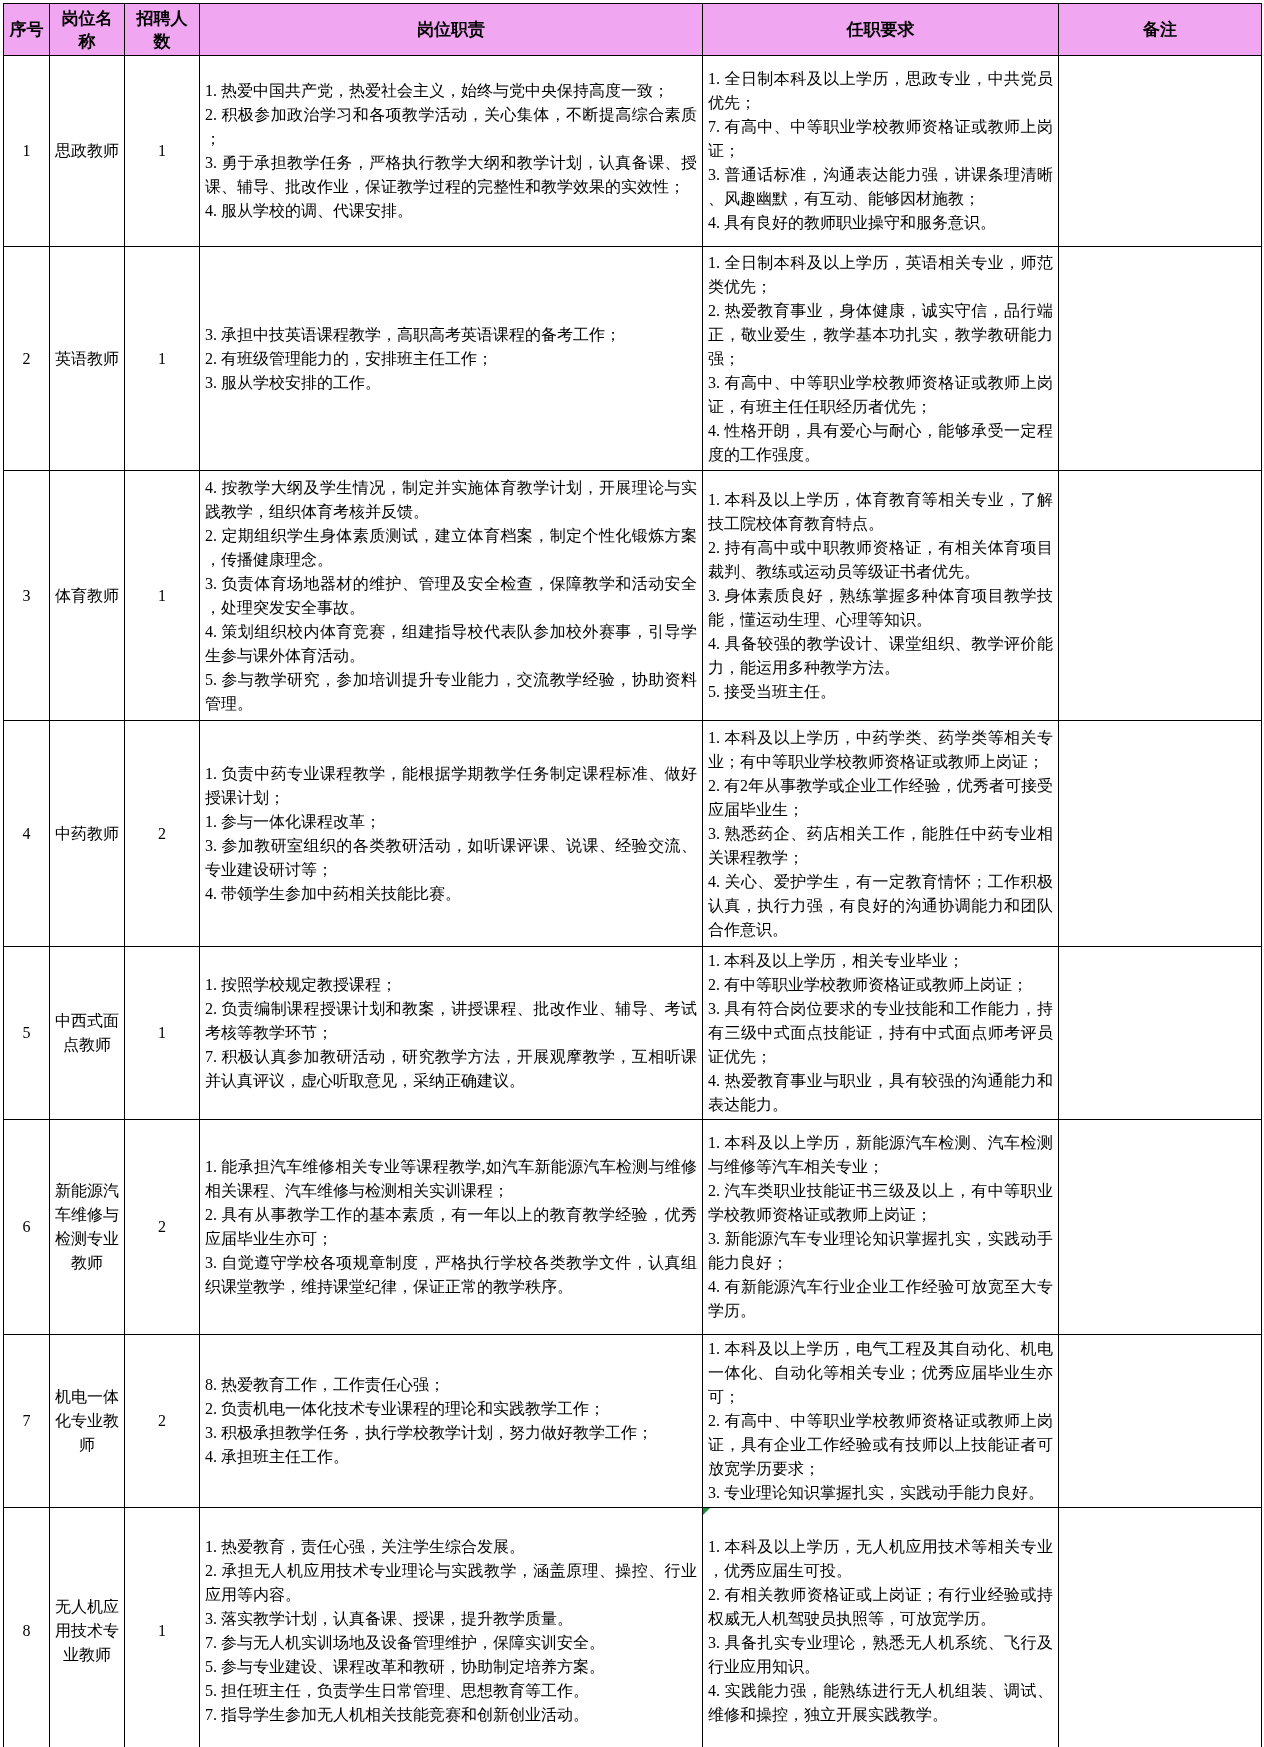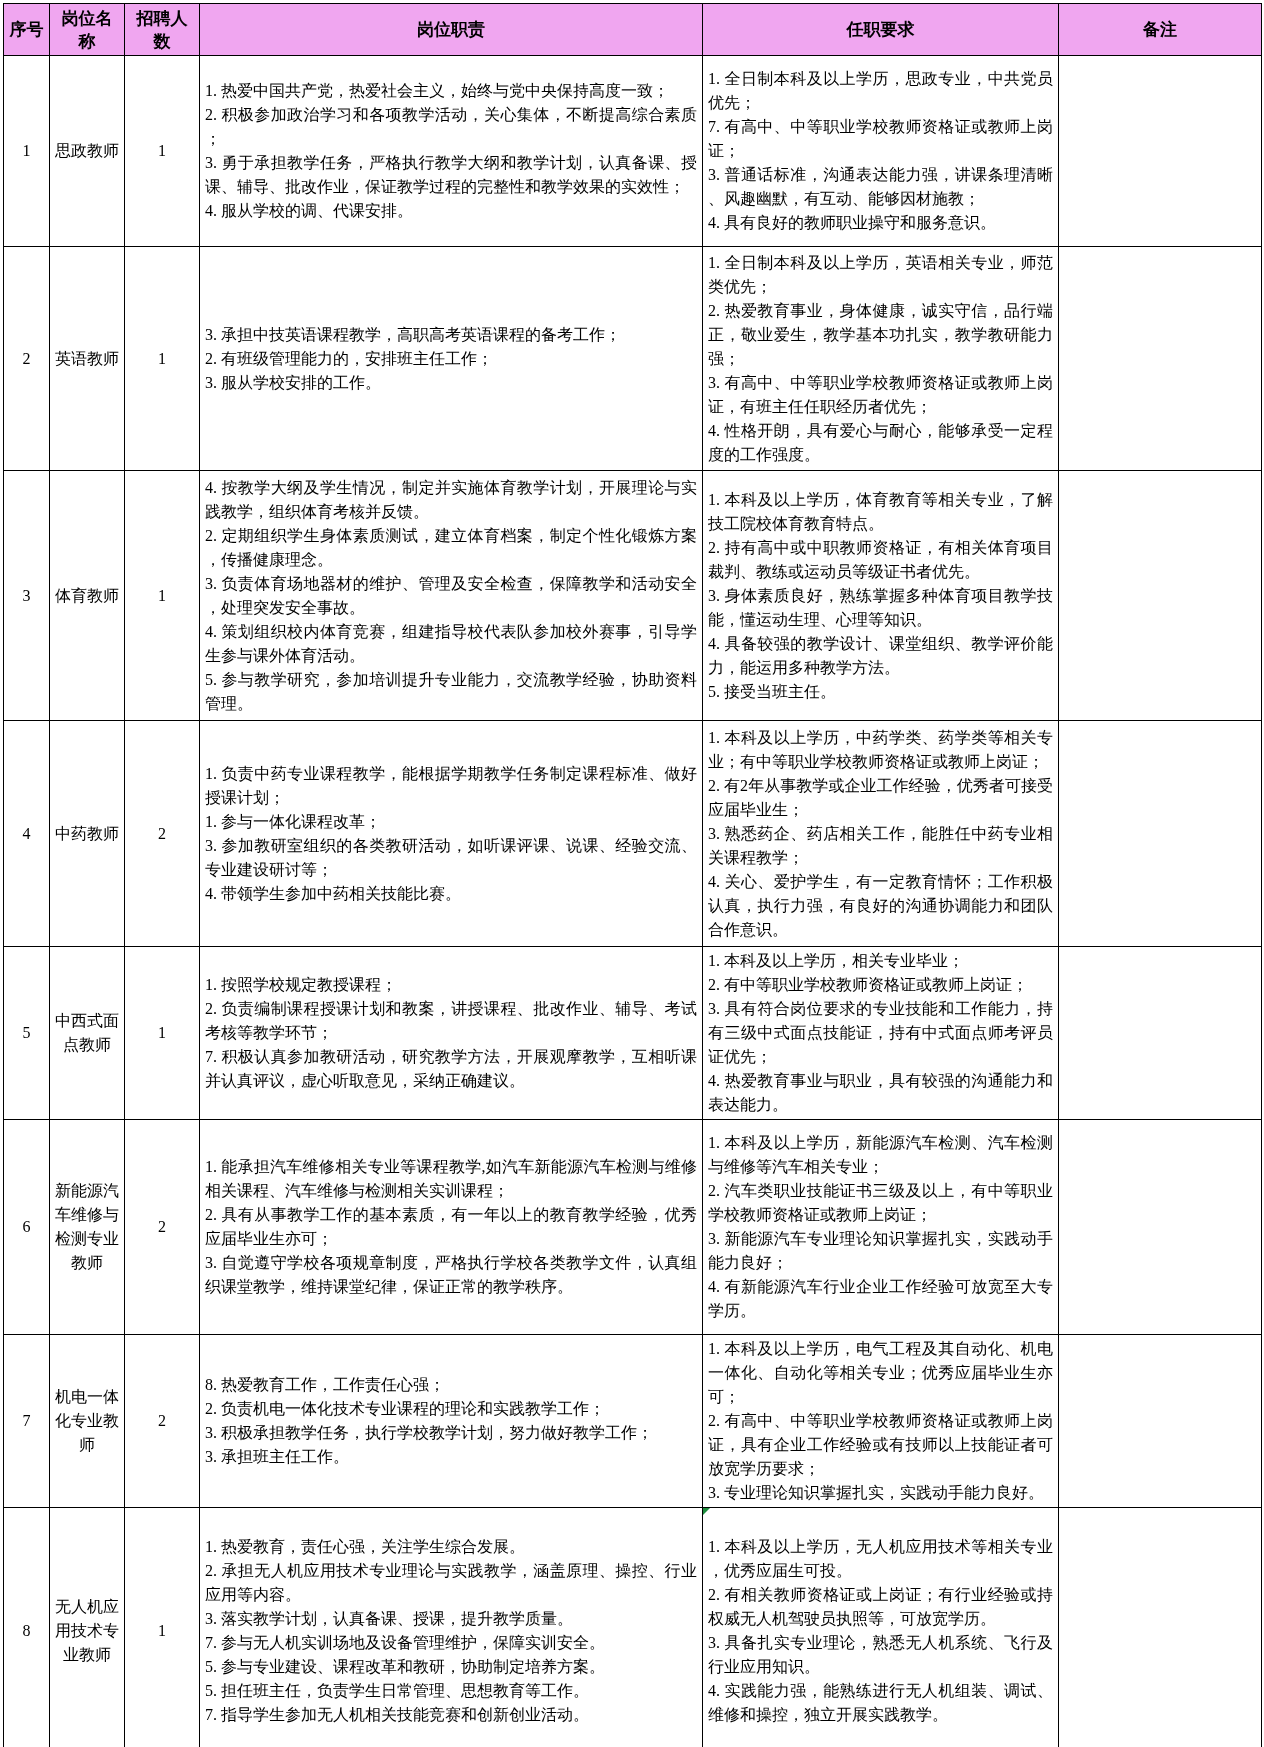--- a/index.html
+++ b/index.html
@@ -201,21 +201,21 @@
     <td class="c-remark"></td>
   </tr>
       <tr>
     <td class="c-no">7</td>
     <td class="c-title">机电一体化专业教师</td>
     <td class="c-count">2</td>
     <td class="c-duties">
           <div class="item">8. 热爱教育工作，工作责任心强；</div>
           <div class="item">2. 负责机电一体化技术专业课程的理论和实践教学工作；</div>
           <div class="item">3. 积极承担教学任务，执行学校教学计划，努力做好教学工作；</div>
-          <div class="item">3. 承担班主任工作。</div>
+          <div class="item">4. 承担班主任工作。</div>
         </td>
     <td class="c-reqs">
           <div class="item">1. 本科及以上学历，电气工程及其自动化、机电一体化、自动化等相关专业；优秀应届毕业生亦可；</div>
           <div class="item">2. 有高中、中等职业学校教师资格证或教师上岗证，具有企业工作经验或有技师以上技能证者可放宽学历要求；</div>
           <div class="item">3. 专业理论知识掌握扎实，实践动手能力良好。</div>
         </td>
     <td class="c-remark"></td>
   </tr>
       <tr>
     <td class="c-no">8</td>

